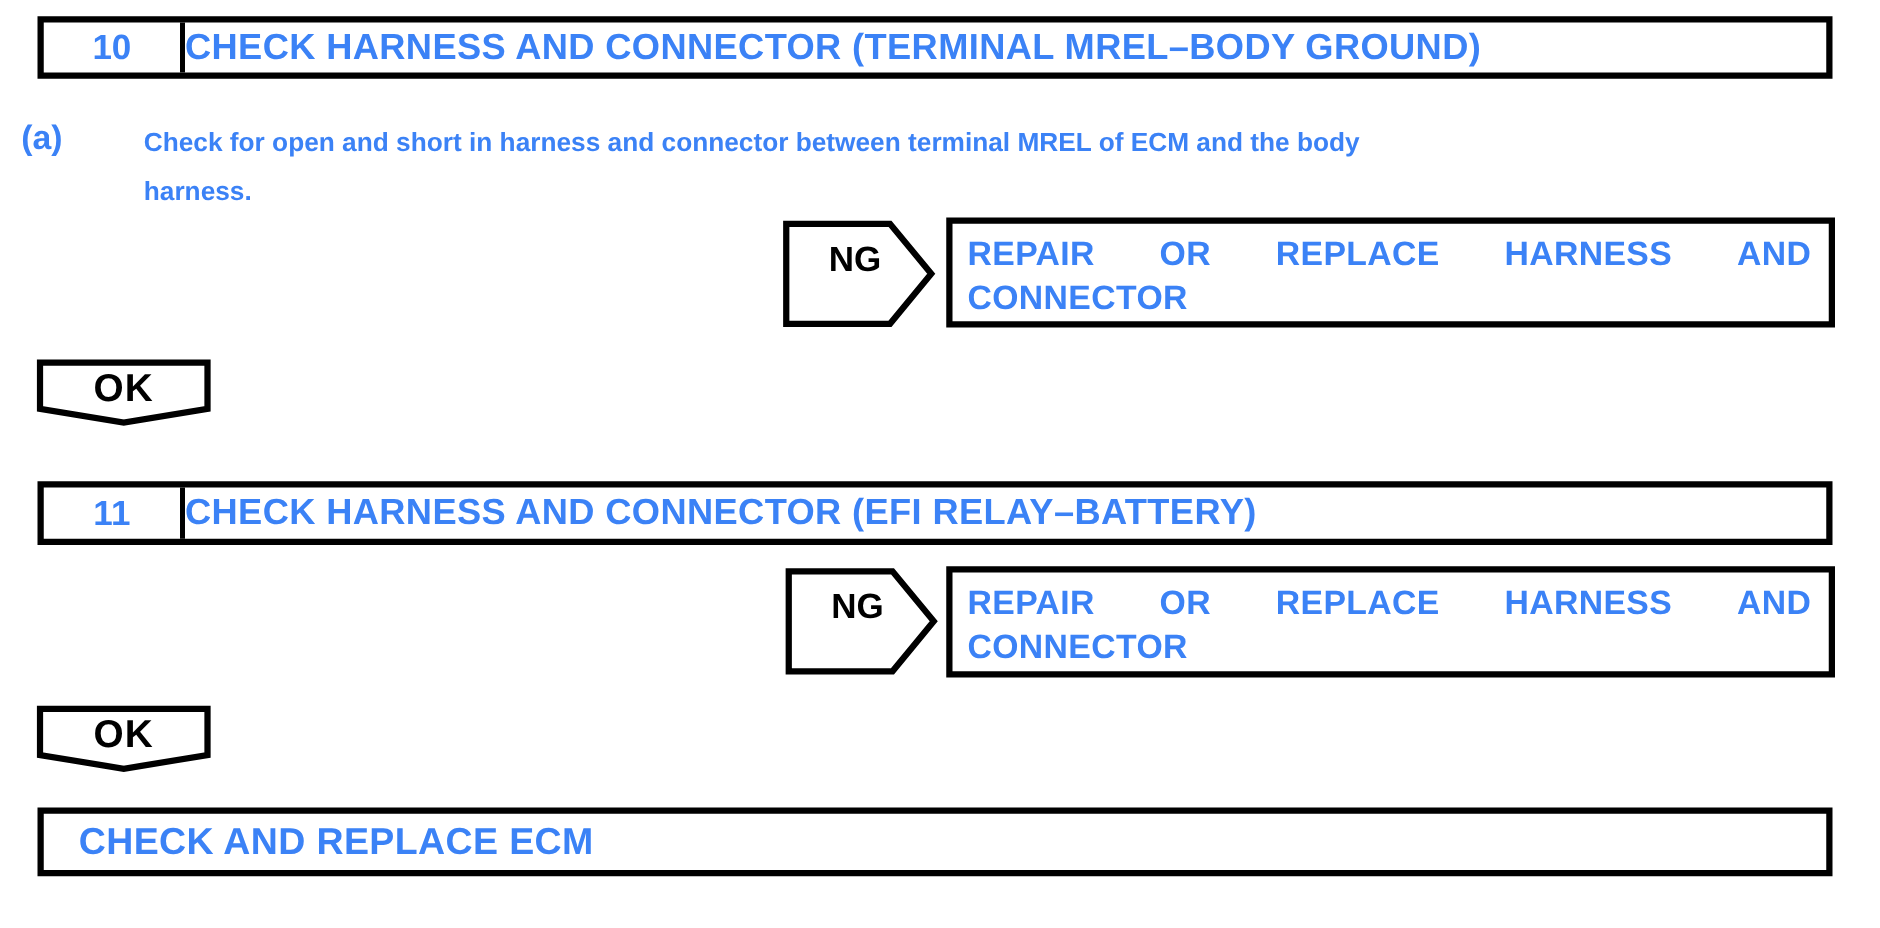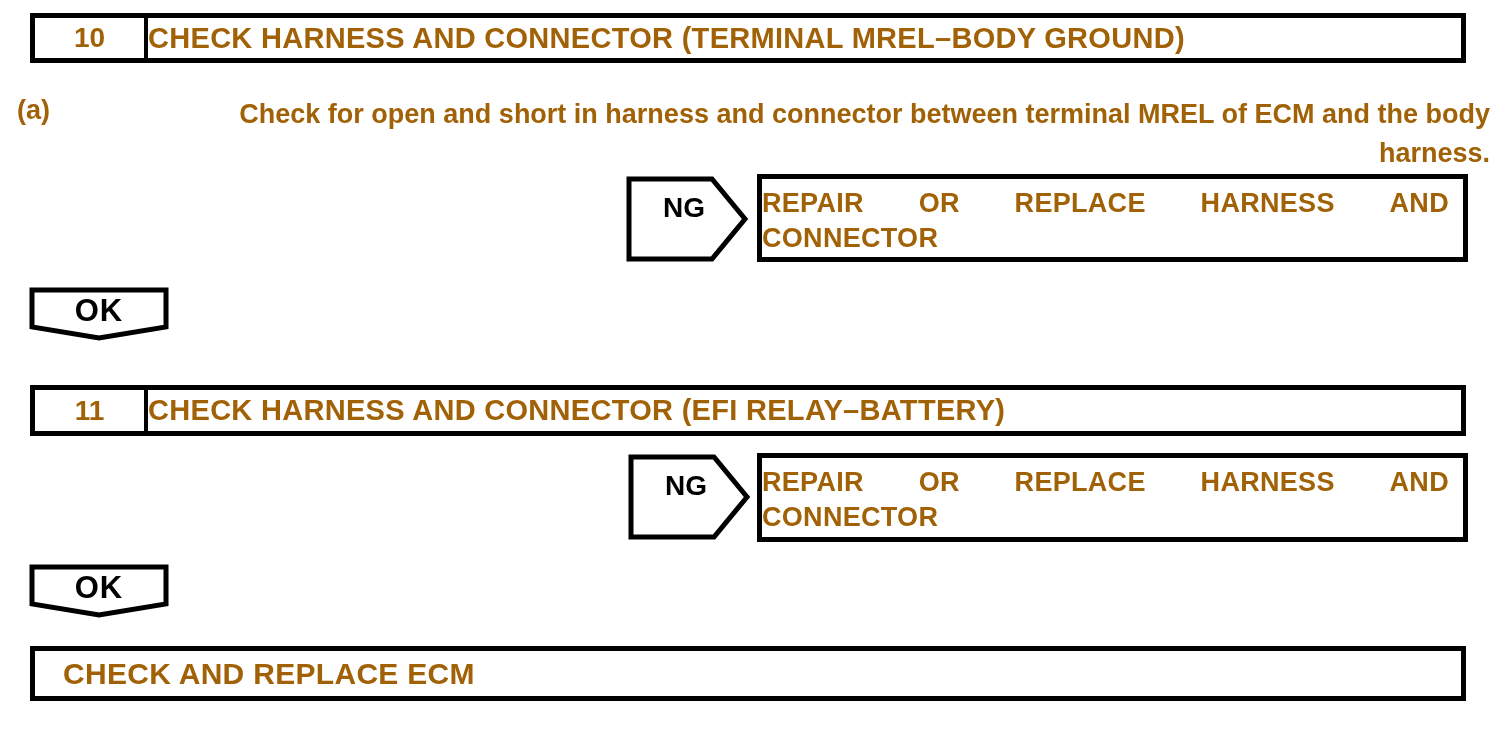--- a/index.html
+++ b/index.html
@@ -5,21 +5,21 @@
   html, body {
     margin: 0;
     padding: 0;
     background: #ffffff;
   }
   .page {
     position: relative;
     width: 1504px;
     height: 742px;
     background: #ffffff;
-    color: #a16207;
+    color: #3b82f6;
     font-family: "Liberation Sans", "DejaVu Sans", sans-serif;
     overflow: hidden;
   }
   .abs { position: absolute; }
 
   
   .step-header {
     box-sizing: border-box;
     border: 5px solid #000;
     display: flex;
@@ -46,32 +46,31 @@
     white-space: nowrap;
   }
 
   
   .instr-label {
     font-weight: 600;
     font-size: 27px;
   }
   .instr-lines {
     font-weight: 600;
-    font-size: 27px;
+    font-size: 21px;
     line-height: 39px;
     width: 1375px;
-    text-align: right;
   }
 
   
   .action-box {
     box-sizing: border-box;
     border: 5px solid #000;
     background: #fff;
-    padding: 7px 14px 0 0;
+    padding: 7px 14px 0 12px;
     font-weight: 700;
     font-size: 27px;
     line-height: 35px;
     letter-spacing: 0.3px;
   }
   .action-line1 {
     display: flex;
     justify-content: space-between;
   }
 

